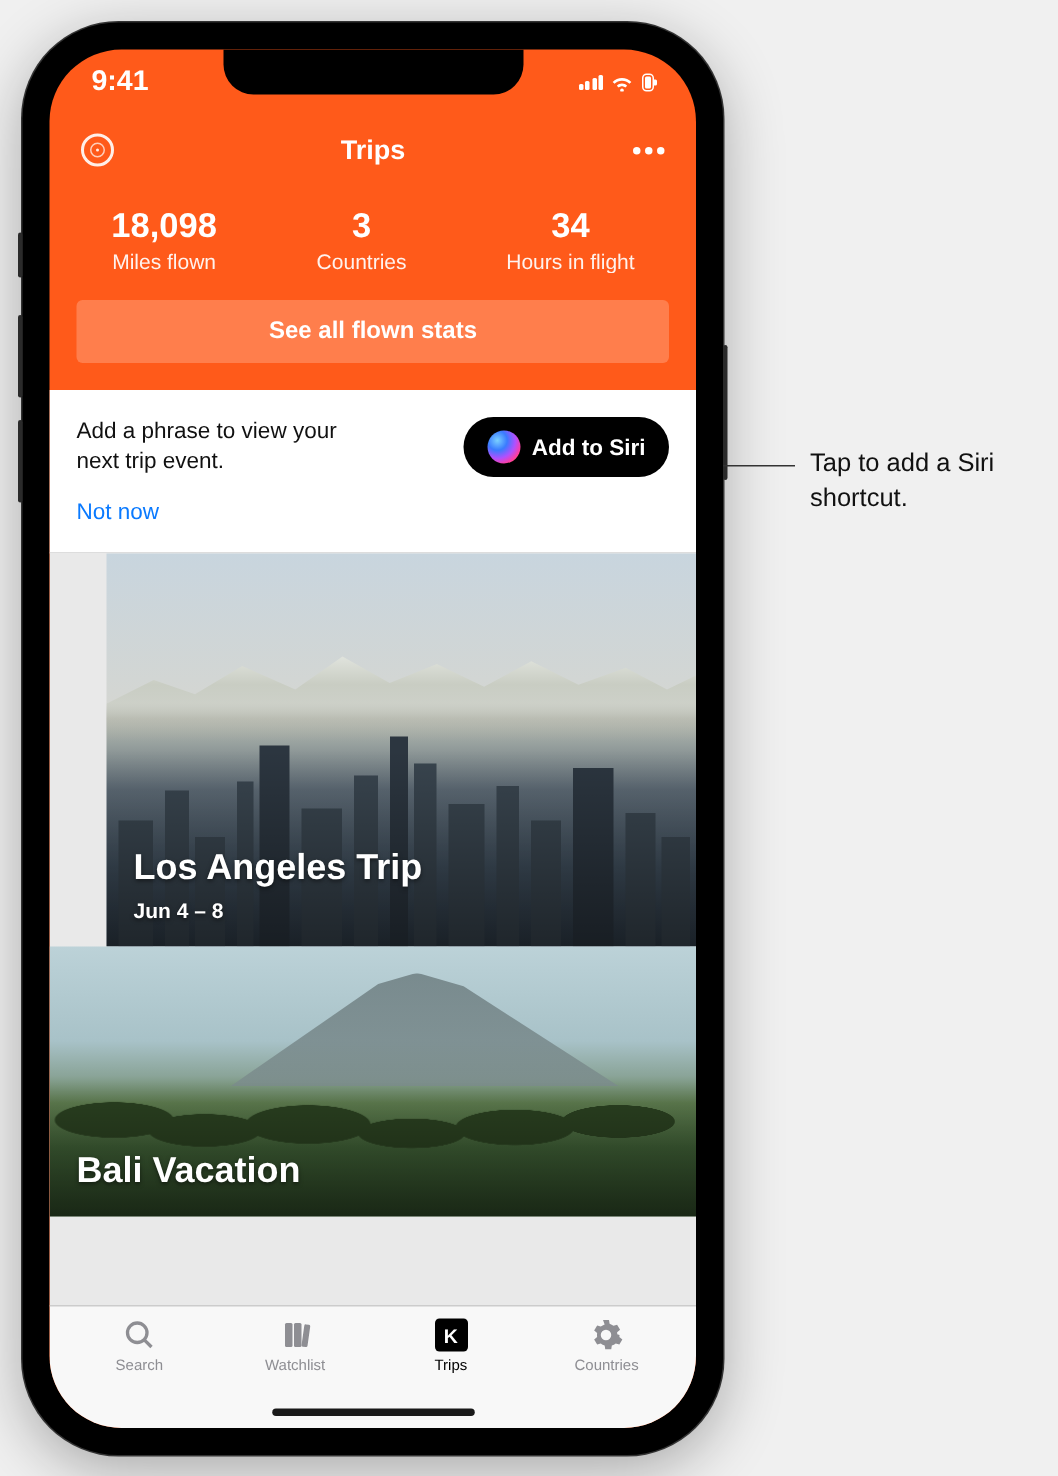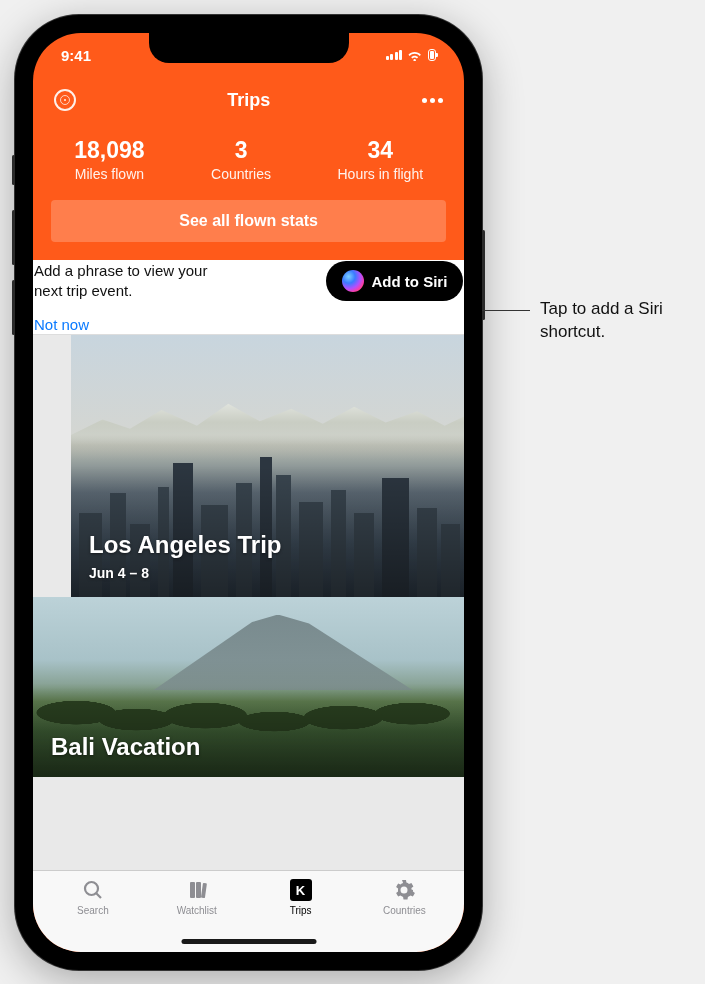--- a/index.html
+++ b/index.html
@@ -43,21 +43,21 @@
       z-index: 10;
     }
     
     .status-bar {
       height: 44px;
       display: flex;
       align-items: center;
       justify-content: space-between;
       padding: 0 28px;
       color: #fff;
-      font-size: 15px;
+      font-size: 19px;
       font-weight: 600;
       gap: 14px;
     }
     .status-right { display: flex; align-items: center; gap: 5px; }
     .signal { display: flex; gap: 1.5px; align-items: flex-end; }
     .signal span { width: 3px; background: #fff; border-radius: 1px; }
     .signal span:nth-child(1){height:4px}.signal span:nth-child(2){height:6px}.signal span:nth-child(3){height:8px}.signal span:nth-child(4){height:10px}
     .battery { width: 24px; height: 12px; border: 1px solid #fff; border-radius: 3px; position: relative; }
     .battery::before { content:""; position:absolute; right:-3px; top:3px; width:2px; height:4px; background:#fff; border-radius:0 1px 1px 0; }
     .battery::after { content:""; position:absolute; left:1px; top:1px; bottom:1px; right:1px; background:#fff; border-radius:1px; }
@@ -97,21 +97,21 @@
       font-weight: 700;
       text-align: center;
       padding: 12px;
       border-radius: 4px;
     }
     
     .content { flex: 1; background: #e9e9e9; overflow: hidden; display:flex; flex-direction:column; }
     
     .siri-card {
       background: #fff;
-      padding: 1px;
+      padding: 18px;
       display: flex;
       justify-content: space-between;
       align-items: flex-start;
       gap: 12px;
       border-bottom: 1px solid #ddd;
     }
     .siri-left { display:flex; flex-direction:column; gap: 14px; }
     .siri-text { font-size: 15px; color: #111; line-height: 1.35; max-width: 180px; }
     .siri-notnow { font-size: 15px; color: #0a7aff; }
     .siri-btn {

